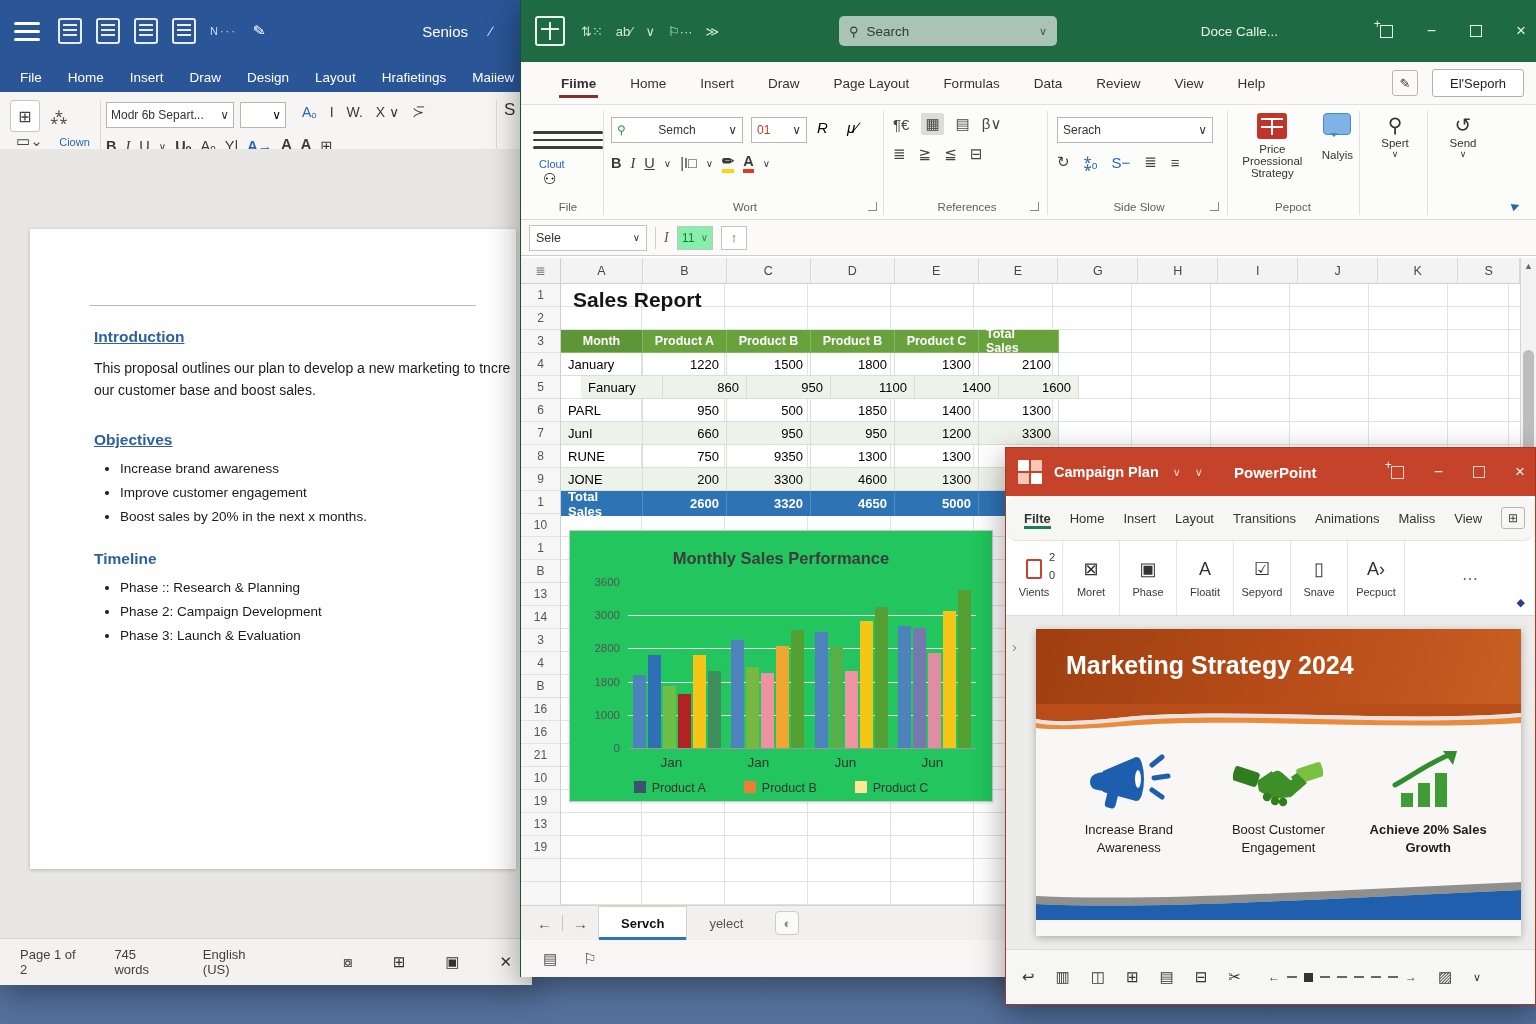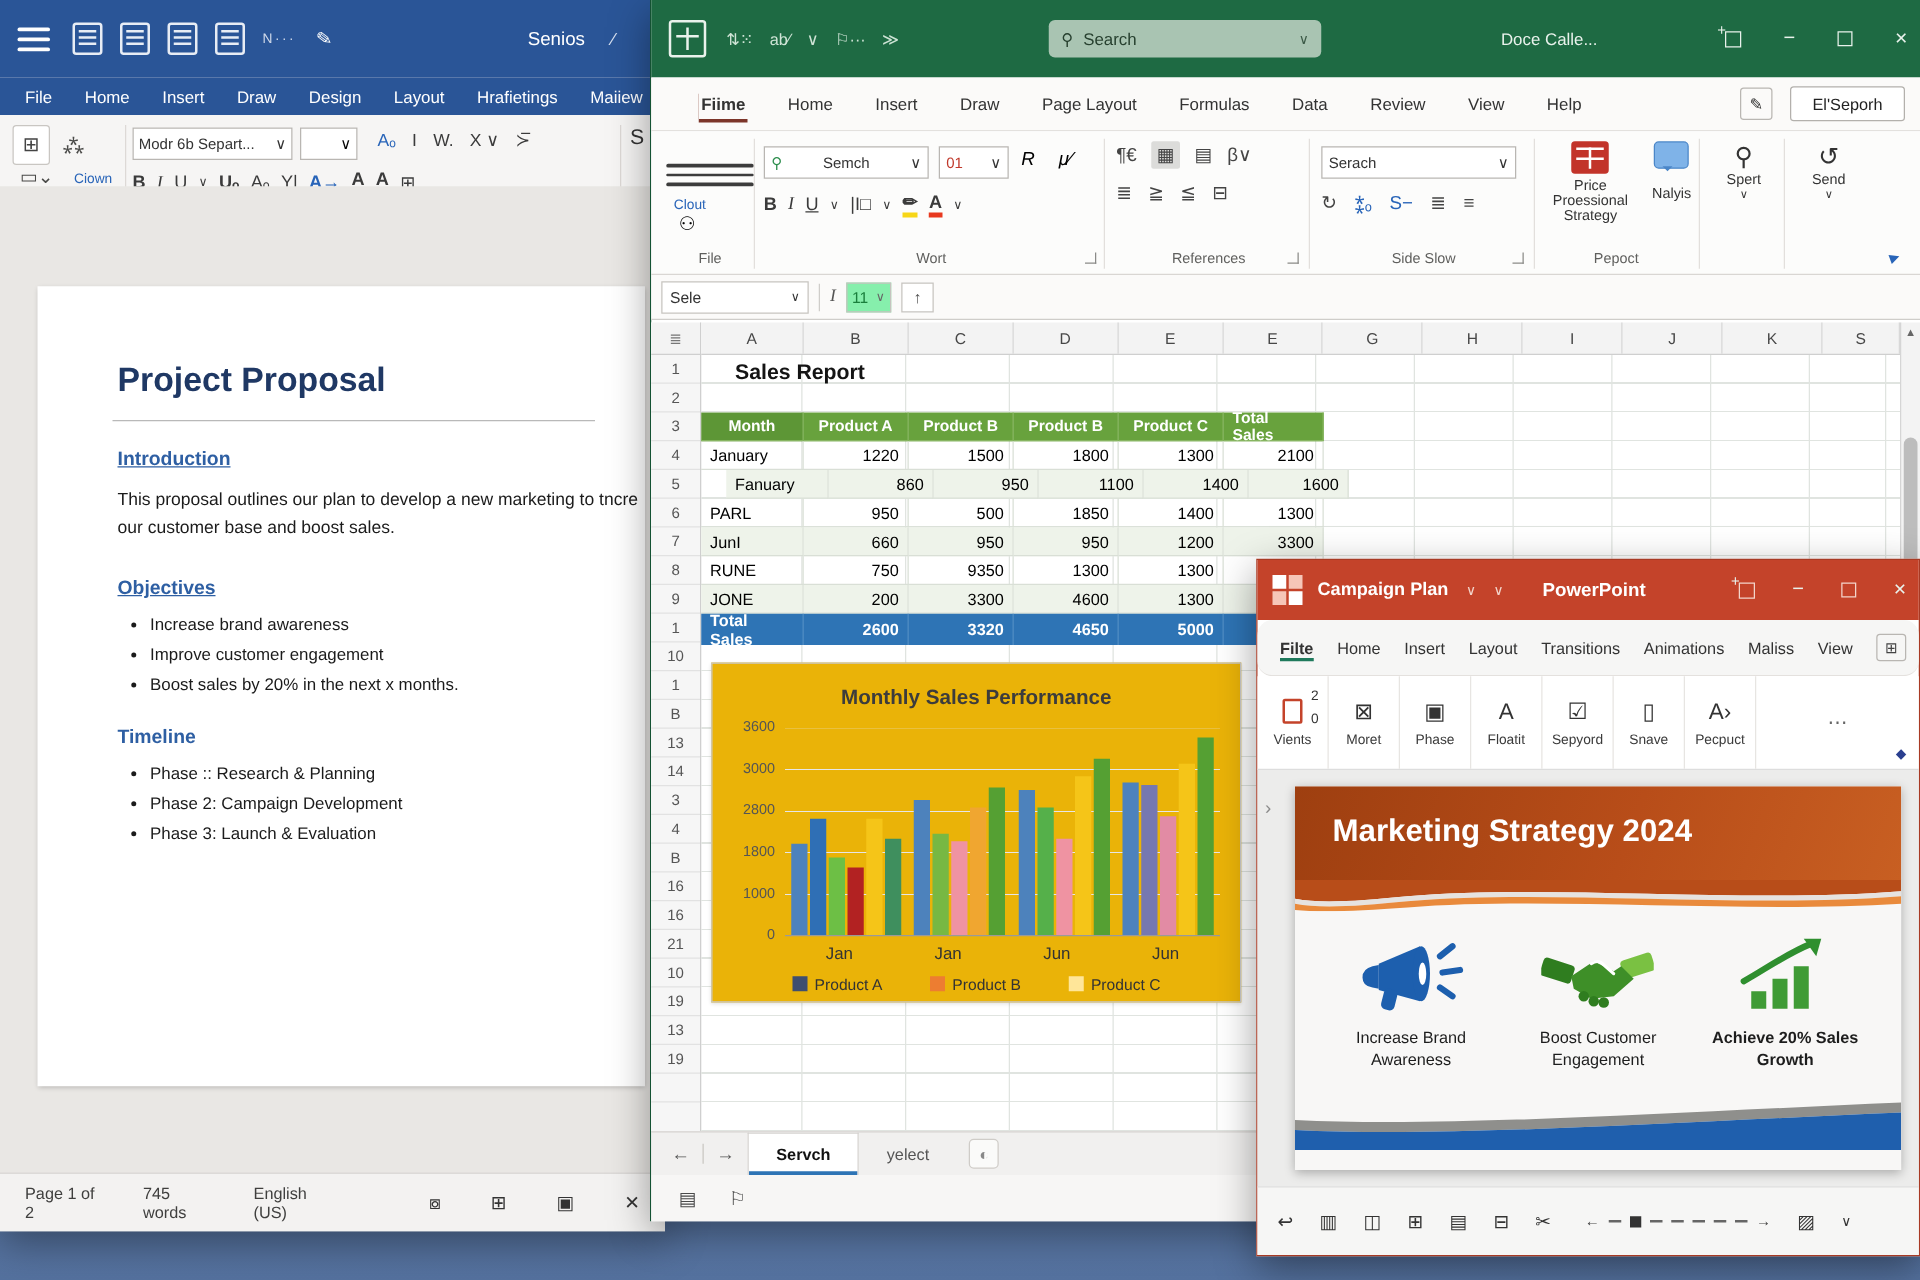--- a/index.html
+++ b/index.html
@@ -93,31 +93,31 @@
   .x-upbx { width:26px; height:24px; border:1px solid #c6c3bf; background:#fff; display:flex; align-items:center; justify-content:center; color:#555; font-size:13px;}
   .x-gridwrap { position:absolute; left:0; top:258px; right:0; bottom:72px; background:#fff;}
   .x-corner { position:absolute; left:0; top:0; width:40px; height:26px; background:#f3f3f3; border-right:1px solid #cfcfcf; border-bottom:1px solid #cfcfcf; display:flex; align-items:center; justify-content:center; color:#777; font-size:12px;}
   .x-colhdr { position:absolute; left:40px; top:0; height:26px; right:16px; display:flex; background:#f3f3f3; border-bottom:1px solid #cfcfcf;}
   .x-colhdr div { border-right:1px solid #d8d8d8; display:flex; align-items:center; justify-content:center; font-size:12.5px; color:#474747;}
   .x-rowhdr { position:absolute; left:0; top:26px; width:40px; bottom:0; background:#f6f6f6; border-right:1px solid #cfcfcf;}
   .x-rowhdr div { height:23px; display:flex; align-items:center; justify-content:center; font-size:12px; color:#555; border-bottom:1px solid #e2e2e2;}
   .x-cells { position:absolute; left:40px; top:26px; right:16px; bottom:0;
      background:repeating-linear-gradient(to bottom, transparent 0 22px, #e0e4e0 22px 23px);}
   .x-cells .cline { float:left; height:100%; border-right:1px solid #e0e4e0;}
-  .x-sheettitle { position:absolute; left:67px; top:30px; font-size:17px; font-weight:bold; color:#141414;}
+  .x-sheettitle { position:absolute; left:52px; top:30px; font-size:21px; font-weight:bold; color:#141414;}
   .x-table { position:absolute; left:40px; top:72px; }
   .x-trow { display:flex; height:23px; }
   .x-trow div { display:flex; align-items:center; font-size:13px; padding:0 7px; border-right:1px solid #d9dfd6; border-bottom:1px solid #d9dfd6; }
   .x-trow div.num { justify-content:flex-end; }
   .x-thead div { background:#68a23d; color:#fff; font-weight:bold; justify-content:center !important; border-right:1px solid #87b561; border-bottom:1px solid #87b561; font-size:12.5px;}
   .x-thead div:first-child { background:#5d9636; }
   .x-trow.band div { background:#eef3ea; }
   .x-total { height:25px; }
   .x-total div { background:#2e74b5; color:#fff; font-weight:bold; border-right:1px solid #4e8cc4; border-bottom:none;}
-  .x-chart { position:absolute; left:48px; top:272px; width:424px; height:272px; background:#eab308; border:1px solid #c9c9c9; box-shadow:0 1px 3px rgba(0,0,0,.12); cursor:move;text-decoration:underline;}
+  .x-chart { position:absolute; left:48px; top:272px; width:424px; height:272px; background:#22c55e; border:1px solid #c9c9c9; box-shadow:0 1px 3px rgba(0,0,0,.12); cursor:move;text-decoration:underline;}
   .xc-title { position:absolute; top:18px; width:100%; text-align:center; font-size:16.5px; font-weight:bold; color:#3c3c3c;}
   .xc-ylab { position:absolute; width:44px; text-align:right; font-size:11.5px; color:#555;}
   .xc-plot { position:absolute; left:58px; top:52px; width:348px; height:166px; border-bottom:1.5px solid #9a9a9a;
      background:repeating-linear-gradient(to top, transparent 0 32.2px, #e6e6e6 32.2px 33.2px);
      display:flex; justify-content:space-around; align-items:flex-end;}
   .xc-group { display:flex; align-items:flex-end; gap:2px;}
   .xc-bar { width:13px; }
   .xc-xrow { position:absolute; left:58px; top:224px; width:348px; display:flex; justify-content:space-around; font-size:13.5px; color:#333;}
   .xc-legend { position:absolute; left:0; top:250px; width:100%; display:flex; justify-content:center; gap:38px; font-size:12.5px; color:#333; align-items:center;}
   .xc-legend .sw { width:12px; height:12px; display:inline-block; margin-right:6px; vertical-align:-1px;}
@@ -243,21 +243,20 @@
         <div class="rib-label">Work</div>
         <span class="launcher"></span>
       </div>
       <div class="rib-sep" style="left:496px;"></div>
       <div class="rib-group" style="left:504px; width:26px; font-size:17px; color:#333;">
         <span>S</span>
       </div>
     </div>
     <div class="w-docarea">
       <div class="w-page">
-        <div class="w-title">Project Proposal</div>
         <div class="w-hr"></div>
         <div class="w-h2 u">Introduction</div>
         <p class="w-p">This proposal outlines our plan to develop a new marketing to tncre</p>
         <p class="w-p" style="margin-bottom:30px;">our customer base and boost sales.</p>
         <div class="w-h2 u">Objectives</div>
         <ul class="w-ul" id="w-objectives">
             <li>Increase brand awareness</li>
             <li>Improve customer engagement</li>
             <li>Boost sales by 20% in the next x months.</li>
           </ul>

